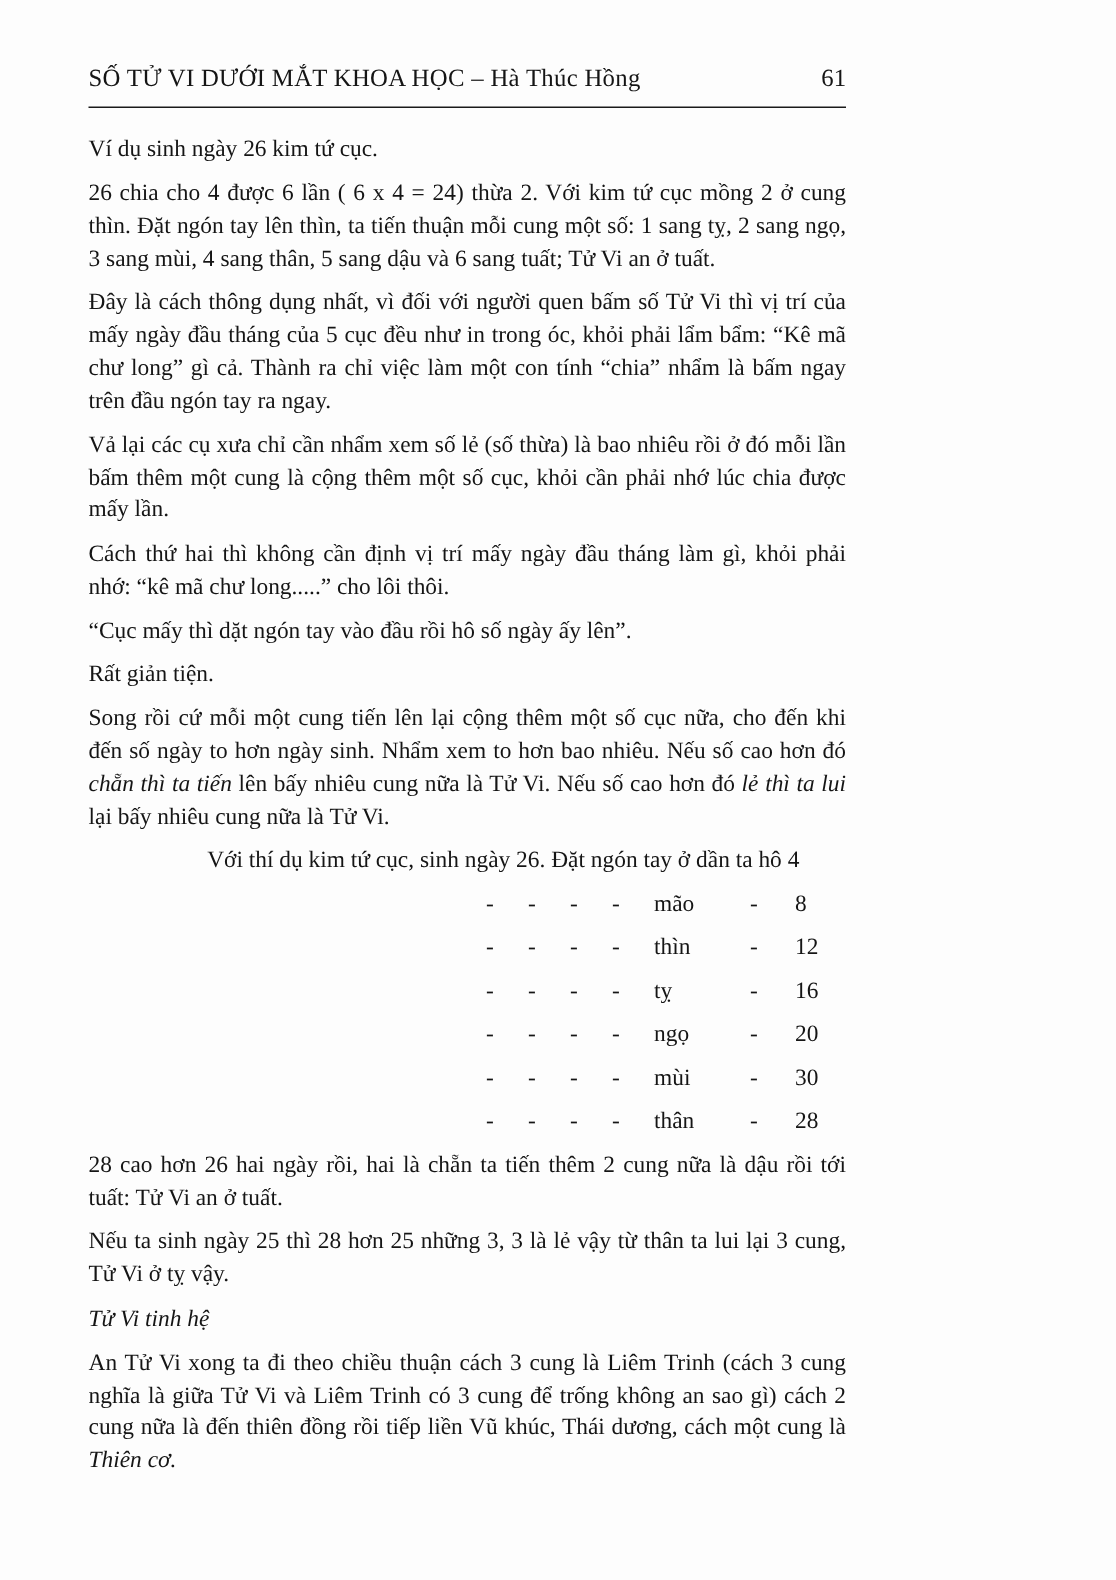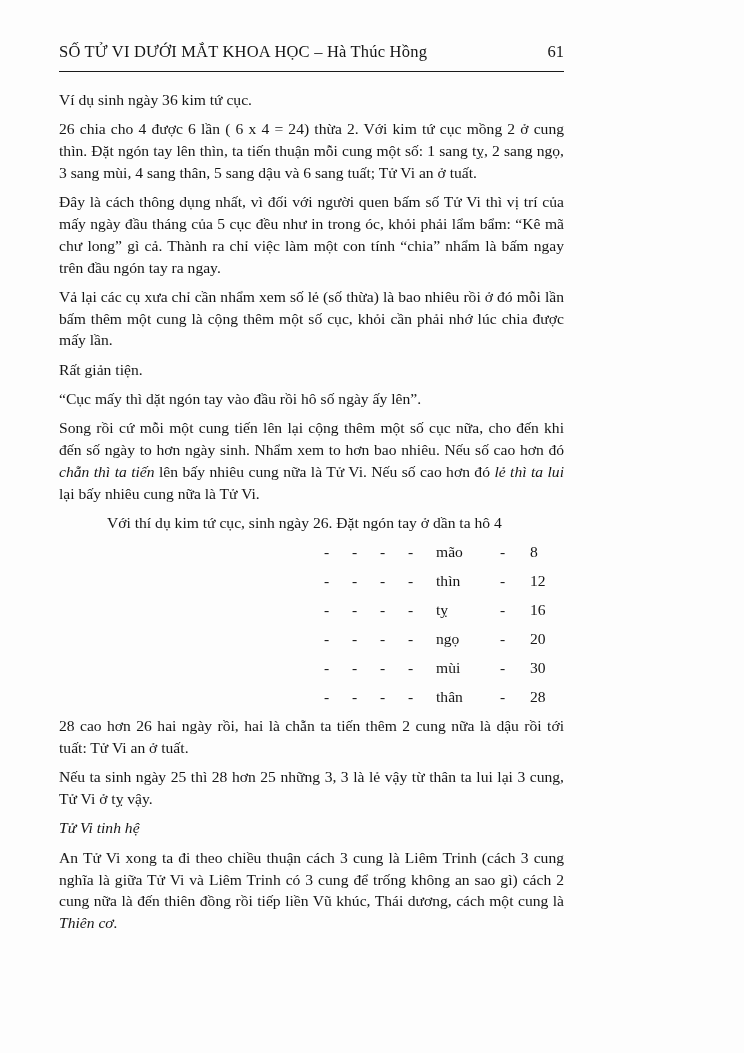--- a/index.html
+++ b/index.html
@@ -30,21 +30,21 @@
     line-height: 21.8px;
     text-align: justify;
     margin: 0 0 7.5px 0;
   }
   .heading-italic {
     font-style: italic;
     font-size: 15.6px;
     line-height: 21.8px;
     margin: 0 0 7.5px 0;
   }
-  .indent { text-indent: 48px; text-align: left; }
+  .indent { text-indent: 48px; text-align: center; }
   .i { font-style: italic; }
   .finger-table {
     margin: 2px 0 7px 265px;
     font-size: 15.6px;
   }
   .ft-row {
     display: flex;
     align-items: baseline;
     line-height: 21.8px;
     margin-bottom: 7.2px;
@@ -57,28 +57,29 @@
 </head>
 <body>
 
 <div class="page">
 
   <div class="header">
     <span class="title">SỐ TỬ VI DƯỚI MẮT KHOA HỌC – Hà Thúc Hồng</span>
     <span>61</span>
   </div>
 
-  <p class="para">Ví dụ sinh ngày 36 kim tứ cục.</p>
+  <p class="para">Ví dụ sinh ngày 26 kim tứ cục.</p>
   <p class="para">26 chia cho 4 được 6 lần ( 6 x 4 = 24) thừa 2. Với kim tứ cục mồng 2 ở cung thìn. Đặt ngón tay lên thìn, ta tiến thuận mỗi cung một số: 1 sang tỵ, 2 sang ngọ, 3 sang mùi, 4 sang thân, 5 sang dậu và 6 sang tuất; Tử Vi an ở tuất.</p>
   <p class="para">Đây là cách thông dụng nhất, vì đối với người quen bấm số Tử Vi thì vị trí của mấy ngày đầu tháng của 5 cục đều như in trong óc, khỏi phải lẩm bẩm: “Kê mã chư long” gì cả. Thành ra chỉ việc làm một con tính “chia” nhẩm là bấm ngay trên đầu ngón tay ra ngay.</p>
   <p class="para">Vả lại các cụ xưa chỉ cần nhẩm xem số lẻ (số thừa) là bao nhiêu rồi ở đó mỗi lần bấm thêm một cung là cộng thêm một số cục, khỏi cần phải nhớ lúc chia được mấy lần.</p>
 
 
+  <p class="para">Cách thứ hai thì không cần định vị trí mấy ngày đầu tháng làm gì, khỏi phải nhớ: “kê mã chư long.....” cho lôi thôi.</p>
+  <p class="para">“Cục mấy thì dặt ngón tay vào đầu rồi hô số ngày ấy lên”.</p>
   <p class="para">Rất giản tiện.</p>
-  <p class="para">“Cục mấy thì dặt ngón tay vào đầu rồi hô số ngày ấy lên”.</p>
 
   <p class="para"><span>Song rồi cứ mỗi một cung tiến lên lại cộng thêm một số cục nữa, cho đến khi đến số ngày to hơn ngày sinh. Nhẩm xem to hơn bao nhiêu. Nếu số cao hơn đó </span><span class="i">chẵn thì ta tiến</span><span> lên bấy nhiêu cung nữa là Tử Vi. Nếu số cao hơn đó </span><span class="i">lẻ thì ta lui</span><span> lại bấy nhiêu cung nữa là Tử Vi.</span></p>
 
   <p class="para indent">Với thí dụ kim tứ cục, sinh ngày 26. Đặt ngón tay ở dần ta hô 4</p>
 
   <div class="finger-table">
     <div class="ft-row">
       <span class="ft-dash">-</span>
       <span class="ft-dash">-</span>
       <span class="ft-dash">-</span>

